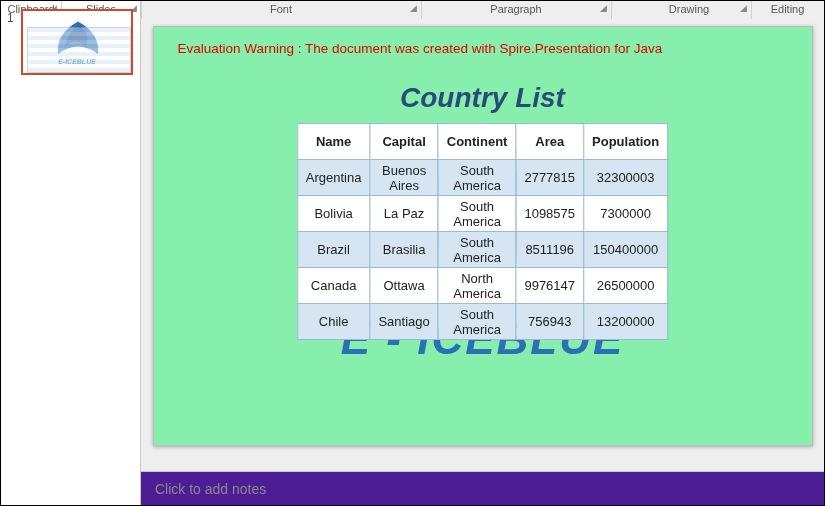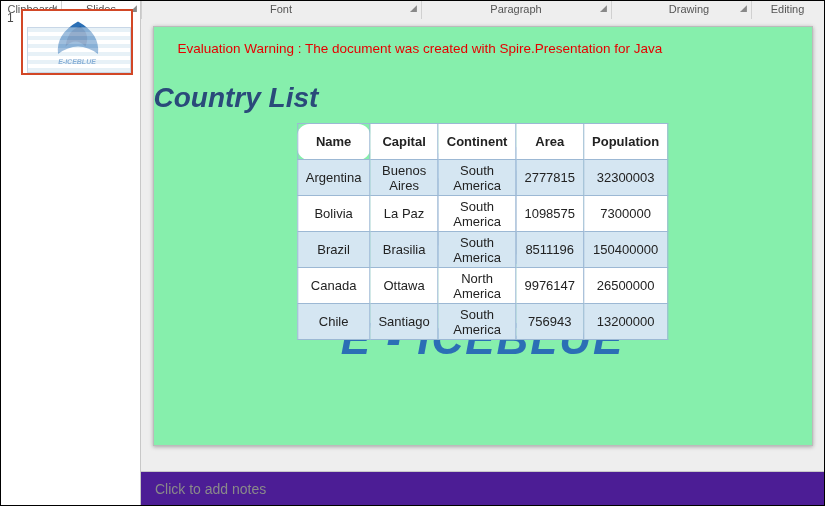--- a/index.html
+++ b/index.html
@@ -20,28 +20,28 @@
   .stage { flex: 1; background: #eeeeee; display: flex; flex-direction: column; min-width: 0; }
   .canvas-wrap { flex: 1; display: flex; align-items: center; justify-content: center; overflow: hidden; }
   .slide { width: 660px; height: 420px; background: #86efac; box-shadow: 0 1px 4px rgba(0,0,0,0.3); position: relative; border: 1px solid #bbb; }
 
   .warning { position: absolute; top: 14px; left: 24px; color: #e60000; font-size: 13.5px; font-weight: 500; }
 
   .watermark { position: absolute; left: 50%; top: 52%; transform: translate(-50%, -50%); text-align: center; pointer-events: none; }
   .wm-logo { width: 250px; height: 200px; margin: 0 auto; position: relative; }
   .wm-text { font-size: 44px; font-weight: 700; letter-spacing: 2px; color: #2b6fb5; font-style: italic; margin-top: -10px; white-space: nowrap; font-family: Arial, sans-serif; }
 
-  .title { position: absolute; top: 55px; width: 100%; font-size: 28px; font-weight: 700; color: #2a4a7a; font-style: italic;}
+  .title { position: absolute; top: 55px; width: 100%; text-align: center; font-size: 28px; font-weight: 700; color: #2a4a7a; font-style: italic;}
 
   .tbl { position: absolute; top: 96px; left: 50%; transform: translateX(-50%); border-collapse: collapse; font-size: 13px; color: #222; }
   .tbl th, .tbl td { border: 1px solid #9cb8d4; padding: 0 8px; height: 36px; text-align: center; }
   .tbl thead th { background: #ffffff; font-weight: 700; }
   .tbl tbody tr:nth-child(odd) td { background: #d5e6f2; }
   .tbl tbody tr:nth-child(even) td { background: #ffffff; }
-  .col-name { width: 90px; border-radius: 12px; }
+  .col-name { width: 90px; }
   .col-cap  { width: 100px; }
   .col-cont { width: 110px; }
   .col-area { width: 100px; }
   .col-pop  { width: 100px; }
 
   .notes { height: 34px; border-top: 1px solid #c8c8c8; background: #4c1d95; display: flex; align-items: center; padding-left: 14px; color: #8a8a8a; font-size: 14px; }
 
   .thumb .mini-svg { position:absolute; left:30px; top:8px; }
 </style>
 </head>

